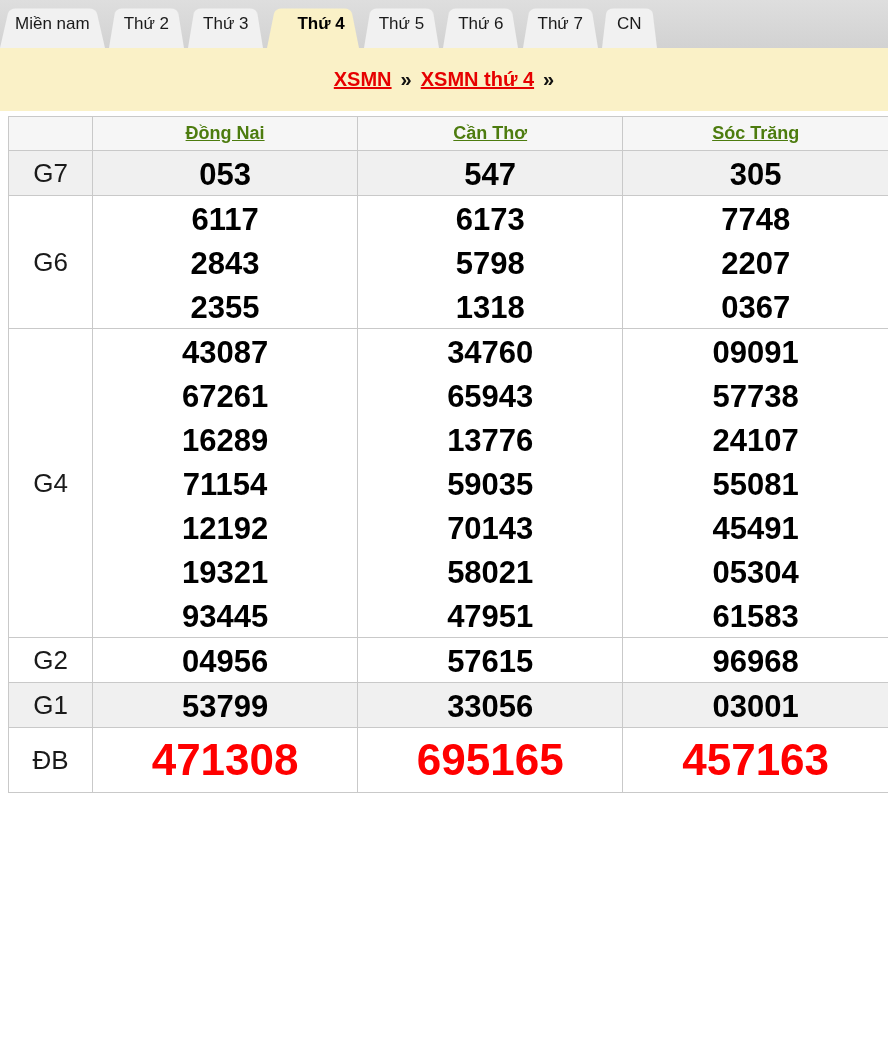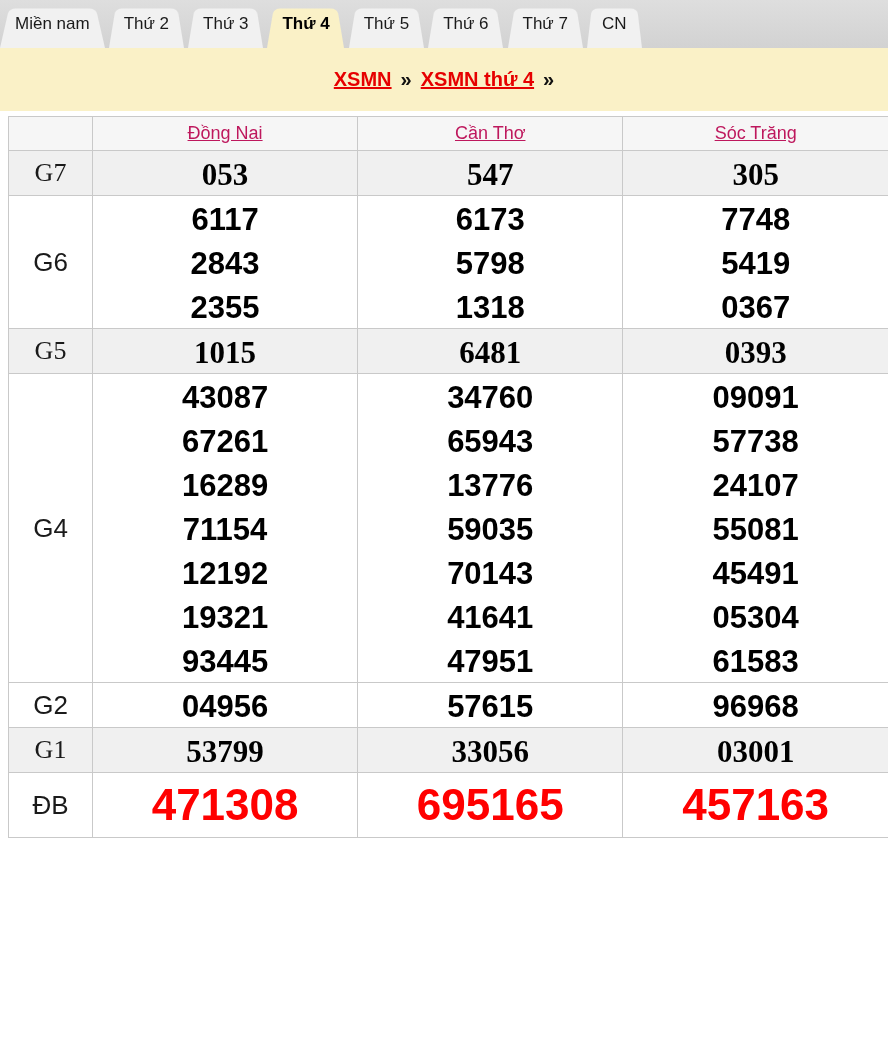--- a/index.html
+++ b/index.html
@@ -35,21 +35,21 @@
     transform-origin: 50% 100%;
   }
   .tab > span {
     position: relative;
     z-index: 1;
     font-size: 17px;
     color: #1a1a1a;
     white-space: nowrap;
   }
   .tab.active::before { background: #faf1c7; }
-  .tab.active > span { font-weight: bold; color: #000; }
+  .tab.active > span { font-weight: bold; color: #000; margin-left: 15px; }
 
   
   .breadcrumb-bar {
     height: 63px;
     background: #faf1c7;
     display: flex;
     align-items: center;
     justify-content: center;
     gap: 9px;
     font-size: 20px;
@@ -77,26 +77,26 @@
     padding: 0;
     vertical-align: middle;
   }
   .results th:last-child, .results td:last-child { border-right: 0; }
   thead th {
     background: #f6f6f6;
     height: 34px;
     font-size: 18px;
   }
   thead a.province {
-    color: #be185d;
-    font-weight: normal;
+    color: #4d7c0f;
+    font-weight: bold;
     text-decoration: underline;
     cursor: pointer;
   }
-  tbody tr.shaded { background: #f0f0f0; font-family: Liberation Serif, serif; }
+  tbody tr.shaded { background: #f0f0f0; }
   th.prize {
     font-weight: normal;
     font-size: 26px;
     color: #1a1a1a;
   }
   .num {
     height: 44px;
     line-height: 48px;
     font-size: 31px;
     font-weight: bold;
@@ -178,54 +178,42 @@
           <div class="num">2843</div>
           <div class="num">2355</div>
         </td>
         <td>
           <div class="num">6173</div>
           <div class="num">5798</div>
           <div class="num">1318</div>
         </td>
         <td>
           <div class="num">7748</div>
-          <div class="num">5419</div>
+          <div class="num">2207</div>
           <div class="num">0367</div>
-        </td>
-      </tr>
-      <tr class="row-g5 shaded">
-        <th class="prize">G5</th>
-        <td>
-          <div class="num">1015</div>
-        </td>
-        <td>
-          <div class="num">6481</div>
-        </td>
-        <td>
-          <div class="num">0393</div>
         </td>
       </tr>
       <tr class="row-g4">
         <th class="prize">G4</th>
         <td>
           <div class="num">43087</div>
           <div class="num">67261</div>
           <div class="num">16289</div>
           <div class="num">71154</div>
           <div class="num">12192</div>
           <div class="num">19321</div>
           <div class="num">93445</div>
         </td>
         <td>
           <div class="num">34760</div>
           <div class="num">65943</div>
           <div class="num">13776</div>
           <div class="num">59035</div>
           <div class="num">70143</div>
-          <div class="num">41641</div>
+          <div class="num">58021</div>
           <div class="num">47951</div>
         </td>
         <td>
           <div class="num">09091</div>
           <div class="num">57738</div>
           <div class="num">24107</div>
           <div class="num">55081</div>
           <div class="num">45491</div>
           <div class="num">05304</div>
           <div class="num">61583</div>

